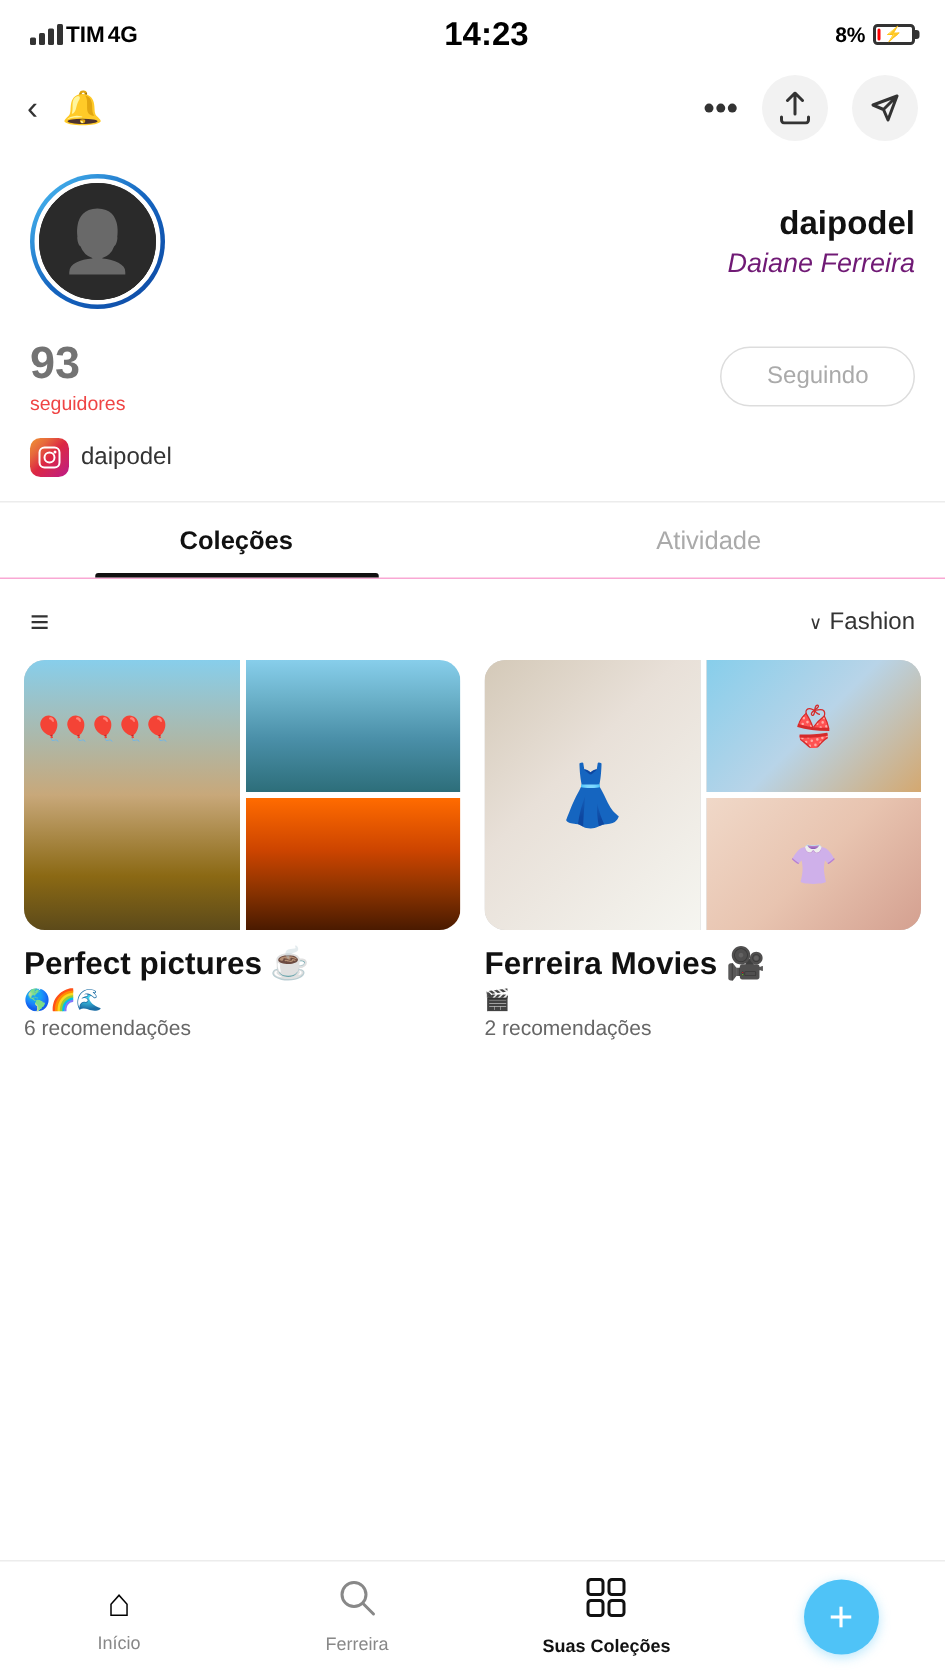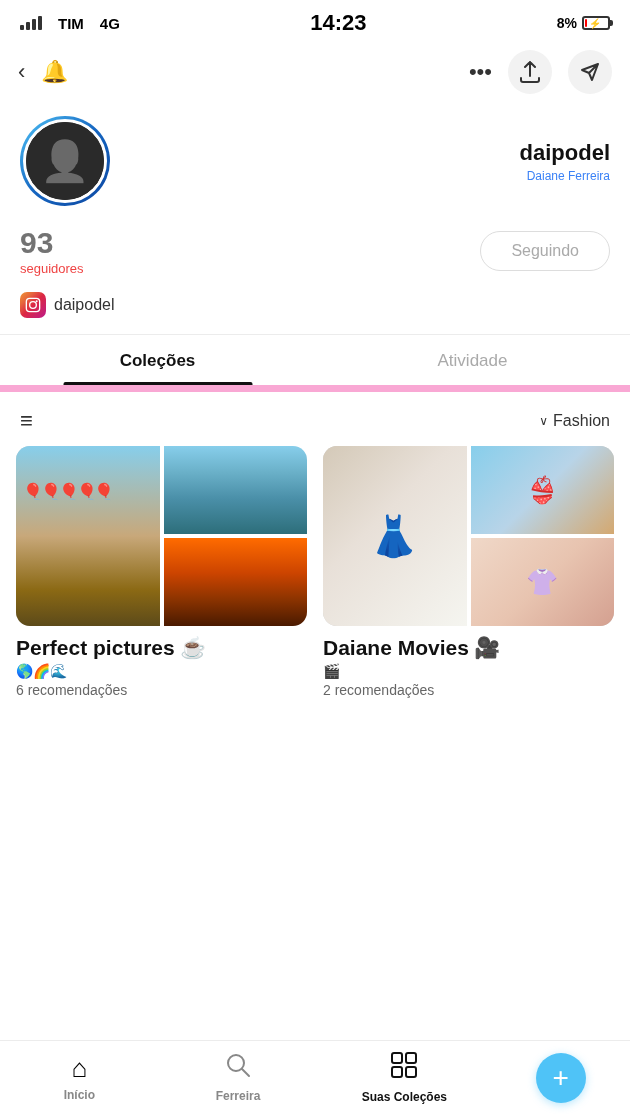--- a/index.html
+++ b/index.html
@@ -14,21 +14,21 @@
 
     
     .status-bar {
       display: flex;
       justify-content: space-between;
       align-items: center;
       padding: 10px 20px 6px;
       font-size: 15px;
       font-weight: 600;
     }
-    .status-left { display: flex; align-items: center; gap: 16px; }
+    .status-left { display: flex; align-items: center; gap: 2px; }
     .status-time { font-size: 22px; font-weight: 700; }
     .status-right { display: flex; align-items: center; gap: 5px; font-size: 14px; }
     .battery-icon {
       display: inline-flex; align-items: center;
       border: 2px solid #333; border-radius: 3px;
       width: 28px; height: 14px; padding: 1px; position: relative;
     }
     .battery-icon::after {
       content: '';
       position: absolute; right: -5px; top: 50%; transform: translateY(-50%);
@@ -95,21 +95,21 @@
       background: #2a2a2a;
     }
     .avatar-img::after {
       content: '👤';
       position: absolute; top: 50%; left: 50%; transform: translate(-50%, -50%);
       font-size: 40px;
       filter: grayscale(1);
     }
     .profile-info { flex: 1; text-align: right; }
     .profile-username { font-size: 22px; font-weight: 700; color: #111; }
-    .profile-fullname { font-size: 12px; color: #3b82f6; margin-top: 3px; }
+    .profile-fullname { font-size: 18px; color: #701a75; margin-top: 3px; font-style: italic; }
 
     .profile-stats {
       display: flex;
       align-items: center;
       margin-top: 20px;
       gap: 0;
     }
     .stat-item { text-align: left; min-width: 80px; }
     .stat-number { font-size: 30px; font-weight: 700; color: #737373; }
     .stat-label { font-size: 13px; color: #ef4444; margin-top: 1px; }
@@ -139,21 +139,21 @@
       display: flex; align-items: center; justify-content: center;
       color: #fff; font-size: 14px;
     }
 
     
     .divider { height: 1px; background: #ececec; margin: 0; }
 
     
     .tabs {
       display: flex;
-      border-bottom: 7px solid #f9a8d4;
+      border-bottom: 1px solid #f9a8d4;
     }
     .tab {
       flex: 1;
       text-align: center;
       padding: 16px 0 14px;
       font-size: 17px;
       cursor: pointer;
       position: relative;
       color: #aaa;
       font-weight: 400;
@@ -272,21 +272,21 @@
     }
     .bottom-nav-item {
       display: flex;
       flex-direction: column;
       align-items: center;
       gap: 4px;
       cursor: pointer;
       min-width: 70px;
     }
     .bottom-nav-icon { font-size: 26px; }
-    .bottom-nav-label { font-size: 12px; color: #888; font-weight: 700; }
+    .bottom-nav-label { font-size: 12px; color: #888; font-weight: 400; }
     .bottom-nav-item.active .bottom-nav-label { color: #111; font-weight: 700; }
     .bottom-nav-item.active .bottom-nav-icon { color: #111; }
     .fab-btn {
       width: 50px; height: 50px;
       border-radius: 50%;
       background: #4fc3f7;
       display: flex; align-items: center; justify-content: center;
       font-size: 28px; color: #fff;
       cursor: pointer;
       box-shadow: 0 2px 8px rgba(79,195,247,0.4);
@@ -431,21 +431,21 @@
         <div class="img-fashion2" style="background: linear-gradient(135deg, #87ceeb 0%, #b8d4e8 50%, #d4a870 100%); position:relative; overflow:hidden;">
           <div style="position:absolute;top:0;left:0;right:0;bottom:0;display:flex;align-items:center;justify-content:center;font-size:26px;">👙</div>
         </div>
       </div>
       <div class="col-img-sub">
         <div class="img-fashion3" style="background: linear-gradient(135deg, #f0d8c8 0%, #e8c4b0 50%, #d4a090 100%); position:relative; overflow:hidden;">
           <div style="position:absolute;top:0;left:0;right:0;bottom:0;display:flex;align-items:center;justify-content:center;font-size:26px;">👚</div>
         </div>
       </div>
     </div>
-    <div class="collection-label">Daiane Movies 🎥</div>
+    <div class="collection-label">Ferreira Movies 🎥</div>
     <div class="collection-sub">
       <span>🎬</span>
     </div>
     <div class="collection-sub">
       <span>2 recomendações</span>
     </div>
   </div>
 
 </div>
 

